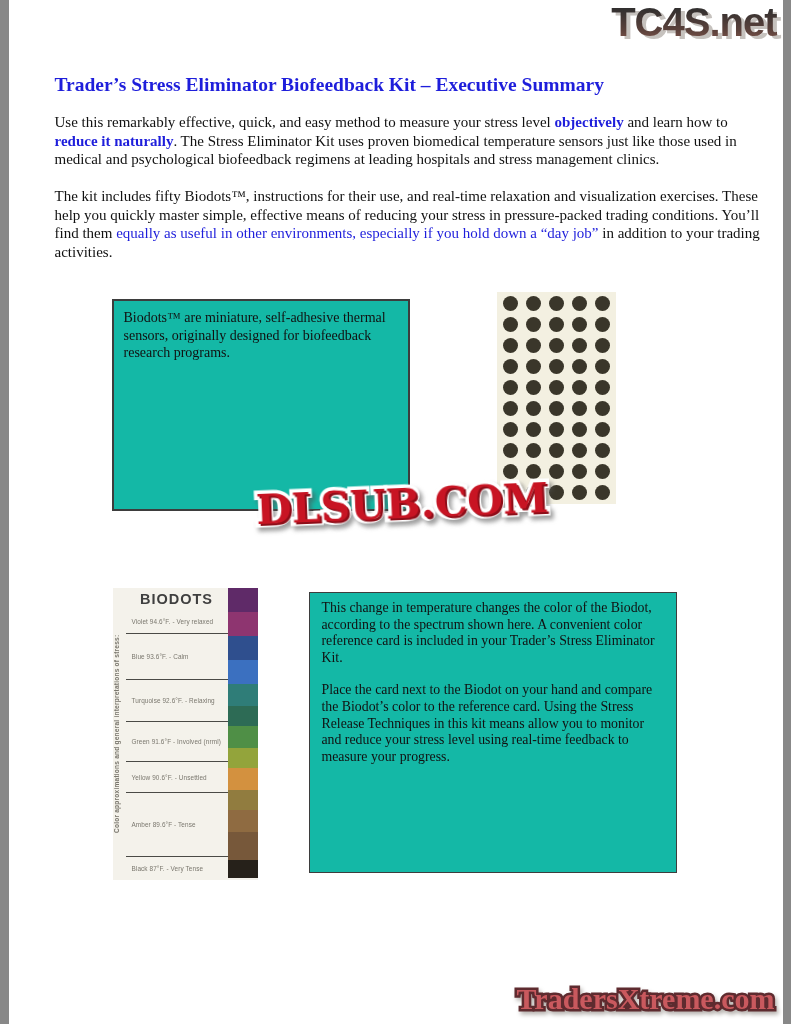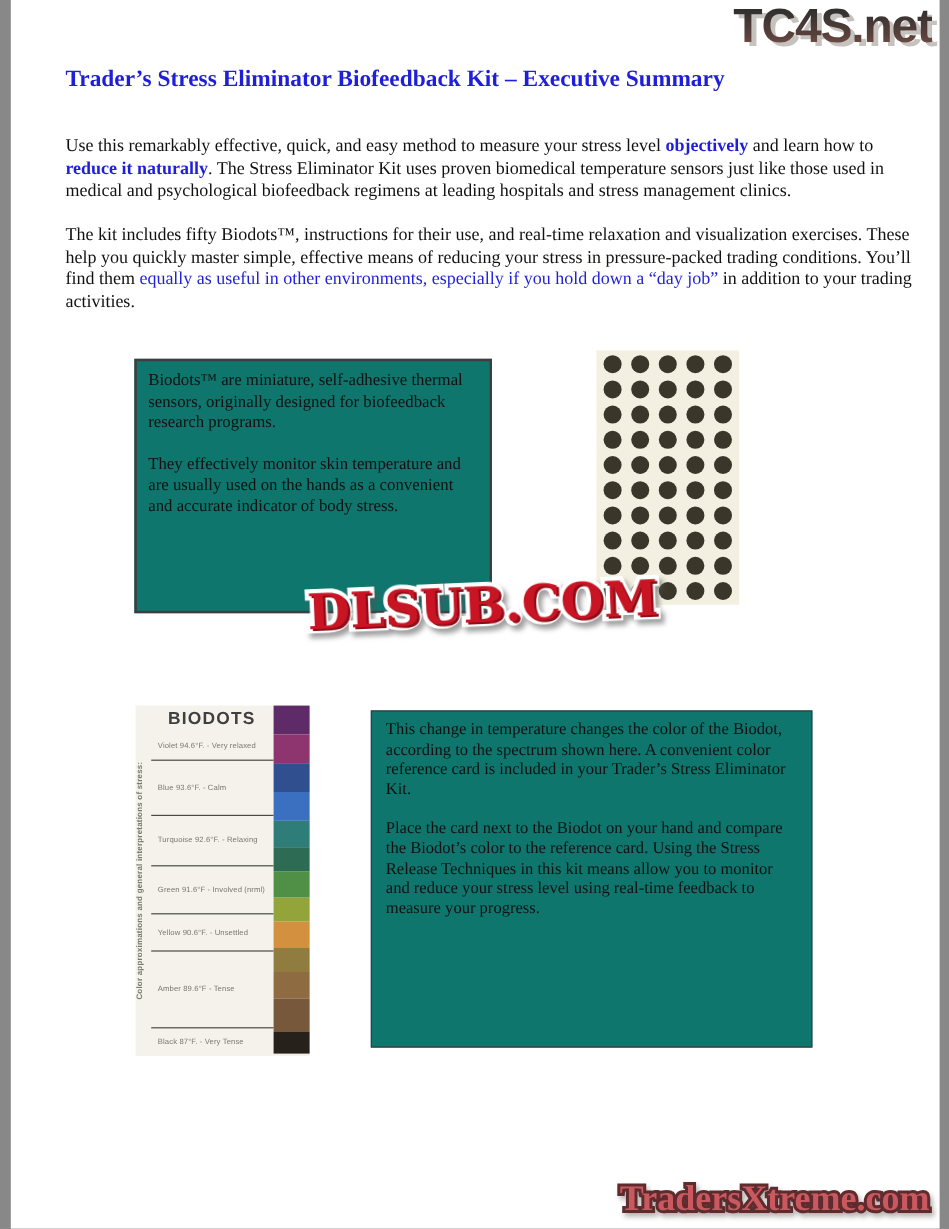--- a/index.html
+++ b/index.html
@@ -12,30 +12,30 @@
   .logo-top .layer{position:absolute;top:0;right:0;white-space:nowrap;}
   .logo-top .shadow{color:#c6c2be;transform:translate(4px,3px);}
   .logo-top .face{color:#4a4340;}
   @supports (-webkit-background-clip: text){
     .logo-top .face{background:linear-gradient(180deg,#2e2e2e 15%,#5c423c 70%,#8a5a50 100%);
       -webkit-background-clip:text;background-clip:text;color:transparent;}
   }
   .logo-top .sizer{visibility:hidden;white-space:nowrap;}
 
   
-  .h1{position:absolute;left:46px;top:56px;width:720px;font-size:19.5px;font-weight:bold;}
+  .h1{position:absolute;left:46px;top:74px;width:720px;font-size:19.5px;font-weight:bold;}
   .h2{position:absolute;left:46px;top:553px;width:400px;font-size:17.5px;font-weight:bold;}
   .para{position:absolute;left:46px;width:712px;font-size:15px;line-height:18.6px;}
   .p1{top:113px;}
   .p2{top:187px;}
   .run.bold-blue{font-weight:bold;}
   
 
   
-  .box{position:absolute;background:#0f766e;border:2px solid #3d3d3d;box-sizing:border-box;}
+  .box{position:absolute;background:#14b8a6;border:2px solid #3d3d3d;box-sizing:border-box;}
   .box1{left:103px;top:299px;width:298px;height:212px;padding:8px 10px;font-size:14px;
         line-height:17.6px;overflow:hidden;}
   .box2{left:300px;top:592px;width:368px;height:281px;padding:7px 12px;font-size:13.8px;
         line-height:16.6px;border-width:1.5px;}
   .box-para{margin:0 0 16px 0;}
   .box1 .box-para{margin-bottom:17px;}
   .box-para:last-child{margin-bottom:0;}
 
   
   .dots-sheet{position:absolute;left:488px;top:292px;display:grid;
@@ -86,21 +86,20 @@
     <span class="sizer">TC4S.net</span>
   </div>
 
   <div class="h1" style="color: rgb(30, 30, 219);">Trader’s Stress Eliminator Biofeedback Kit – Executive Summary</div>
 
   <div class="para p1"><span class="run plain">Use this remarkably effective, quick, and easy method to measure your stress level </span><span class="run bold-blue" style="color: rgb(30, 30, 219);">objectively</span><span class="run plain"> and learn how to </span><span class="run bold-blue" style="color: rgb(30, 30, 219);">reduce it naturally</span><span class="run plain">.  The Stress Eliminator Kit uses proven biomedical temperature sensors just like those used in medical and psychological biofeedback regimens at leading hospitals and stress management clinics.</span></div>
   <div class="para p2"><span class="run plain">The kit includes fifty Biodots™, instructions for their use, and real-time relaxation and visualization exercises. These help you quickly master simple, effective means of reducing your stress in pressure-packed trading conditions.  You’ll find them </span><span class="run blue" style="color: rgb(30, 30, 219);">equally as useful in other environments, especially if you hold down a “day job”</span><span class="run plain"> in addition to your trading activities.</span></div>
 
   <div class="box box1">
       <p class="box-para">Biodots™ are miniature, self-adhesive thermal sensors, originally designed for biofeedback research programs.</p>
-      <p class="box-para">They effectively monitor skin temperature and are usually used on the hands as a convenient and accurate indicator of body stress.</p>
     </div>
 
   <div class="dots-sheet" style="background: rgb(243, 240, 225);">
       <div class="dot" style="background: rgb(58, 54, 42);"></div>
       <div class="dot" style="background: rgb(58, 54, 42);"></div>
       <div class="dot" style="background: rgb(58, 54, 42);"></div>
       <div class="dot" style="background: rgb(58, 54, 42);"></div>
       <div class="dot" style="background: rgb(58, 54, 42);"></div>
       <div class="dot" style="background: rgb(58, 54, 42);"></div>
       <div class="dot" style="background: rgb(58, 54, 42);"></div>

